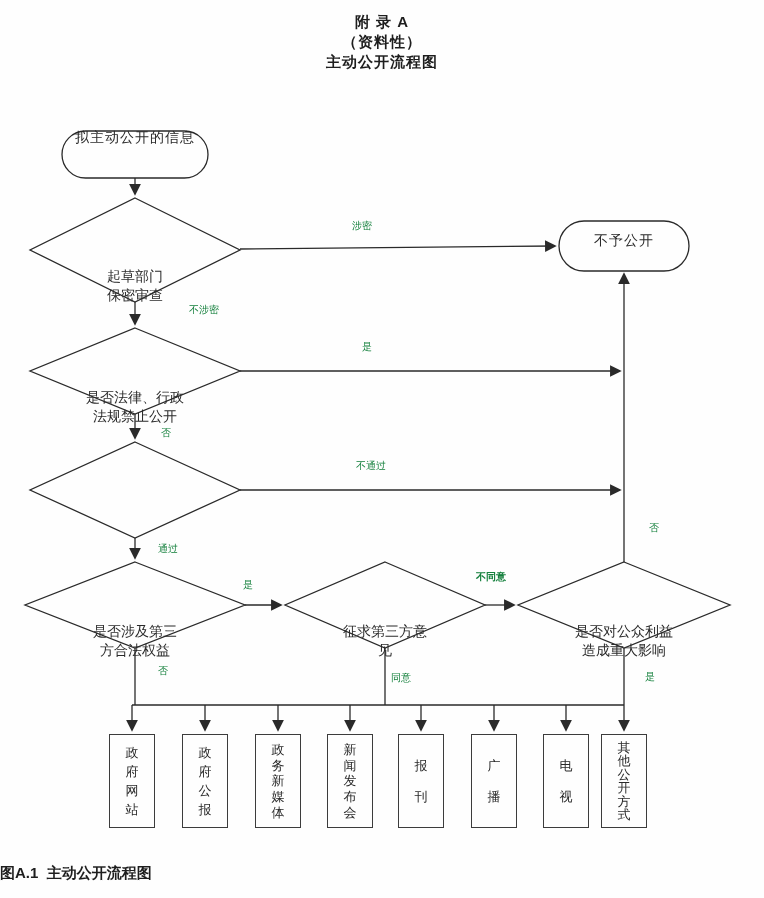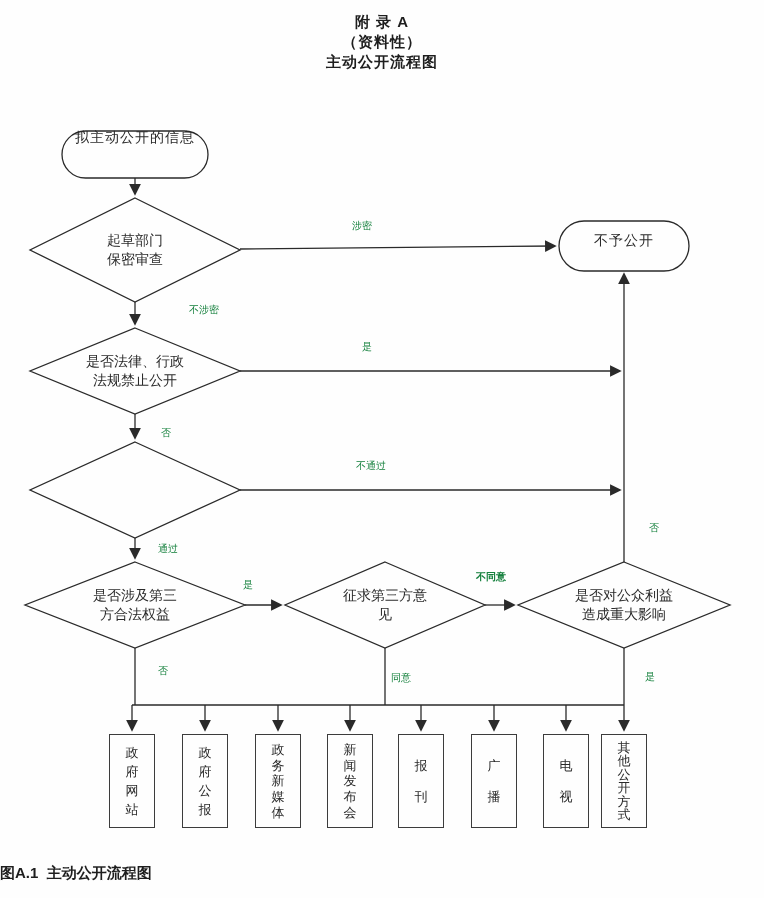--- a/index.html
+++ b/index.html
@@ -37,20 +37,21 @@
   .flowchart { position: absolute; inset: 0; }
   .flowchart svg { position: absolute; inset: 0; }
   .node-label {
     position: absolute;
     transform: translate(-50%, -50%);
     text-align: center;
     font-size: 14px;
     line-height: 19px;
     white-space: pre-wrap;
     color: #2a2a2a;
+    margin-top: 36px;
   }
   .stadium-label {
     position: absolute;
     display: flex;
     align-items: center;
     justify-content: center;
     font-size: 14px;
     letter-spacing: 1px;
     color: #2a2a2a;
   }

